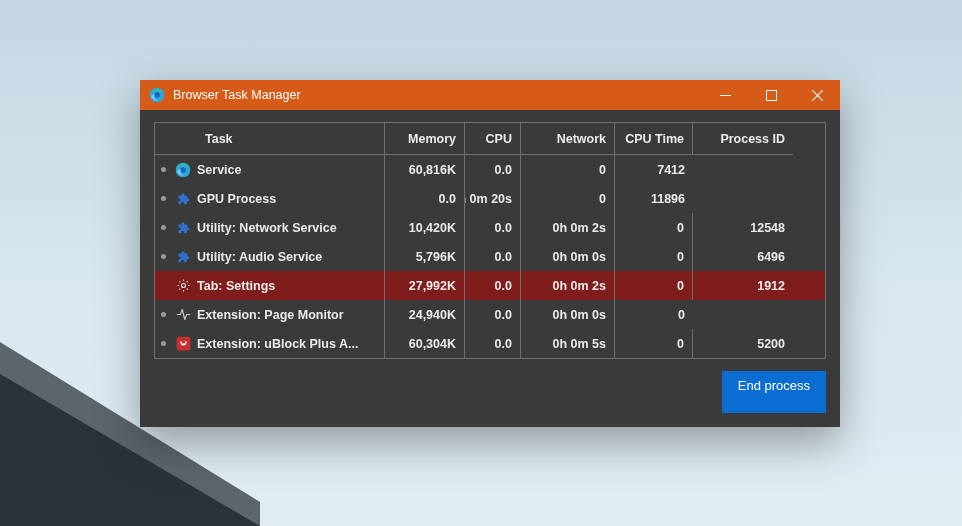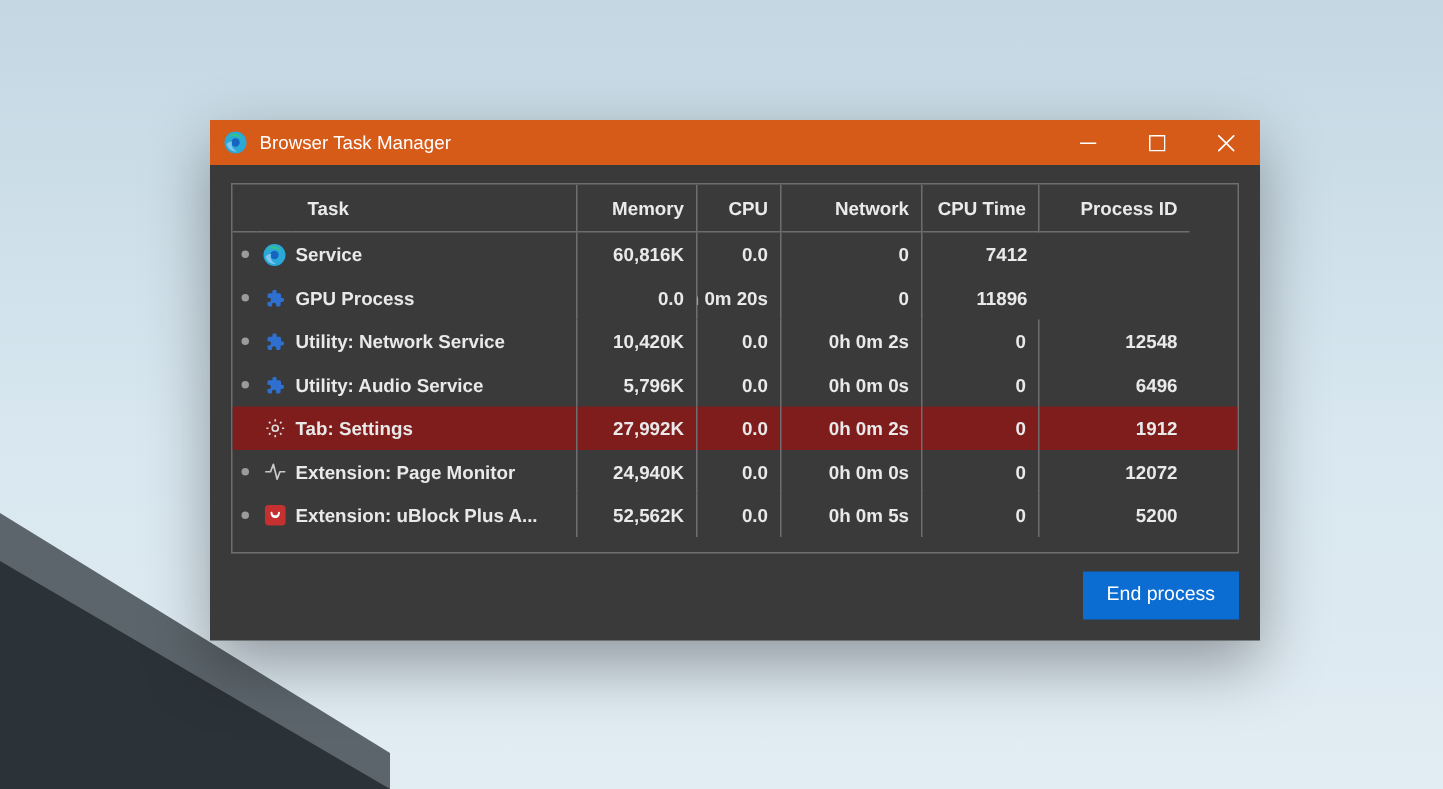--- a/index.html
+++ b/index.html
@@ -129,21 +129,21 @@
     background: #0a6bc8;
     background: #0b6ed0;
     background: #0a6ccb;
     background: #0b6ecf;
     background: #0b6dd0;
     background: #0a6ccc;
     background: #0b6dcf;
     color: #fff;
     border: none;
     font-size: 13px;
-    padding: 7px 16px 10px;
+    padding: 7px 16px 20px;
     cursor: pointer;
   }
   .btn-primary { background:#0b6dd1; }
 
 </style>
 </head>
 <body>
 
 <div class="wedge2"></div>
 <div class="wedge"></div>
@@ -292,36 +292,35 @@
                 <svg width="15" height="15" viewBox="0 0 24 24" fill="none" stroke="#c9c9c9" stroke-width="1.8" stroke-linecap="round" stroke-linejoin="round">
                   <polyline points="2 12 7 12 10 4 14 20 17 12 22 12"></polyline>
                 </svg>
               </span>
             </div>
             <div class="c-task">Extension: Page Monitor</div>
             <div class="num">24,940K</div>
             <div class="num">0.0</div>
             <div class="num">0h 0m 0s</div>
             <div class="num">0</div>
-            <div class="num">12072</div>
           </div>
           <div class="row">
             <div class="c-bullet">
               <span class="bullet-dot"></span>
             </div>
             <div class="c-icon">
               <span class="icon-box">
                 <svg width="15" height="15" viewBox="0 0 24 24">
                   <rect x="1" y="1" width="22" height="22" rx="4" fill="#c53030"></rect>
                   <path d="M7 9c0-1 2-1 2 0 0 2 1 3 3 3s3-1 3-3c0-1 2-1 2 0 0 3.5-2 6-5 6s-5-2.5-5-6Z" fill="#fff"></path>
                 </svg>
               </span>
             </div>
             <div class="c-task">Extension: uBlock Plus A...</div>
-            <div class="num">52,562K</div>
+            <div class="num">60,304K</div>
             <div class="num">0.0</div>
             <div class="num">0h 0m 5s</div>
             <div class="num">0</div>
             <div class="num">5200</div>
           </div>
         </div>
 
     </div>
 
     <div class="footer">

